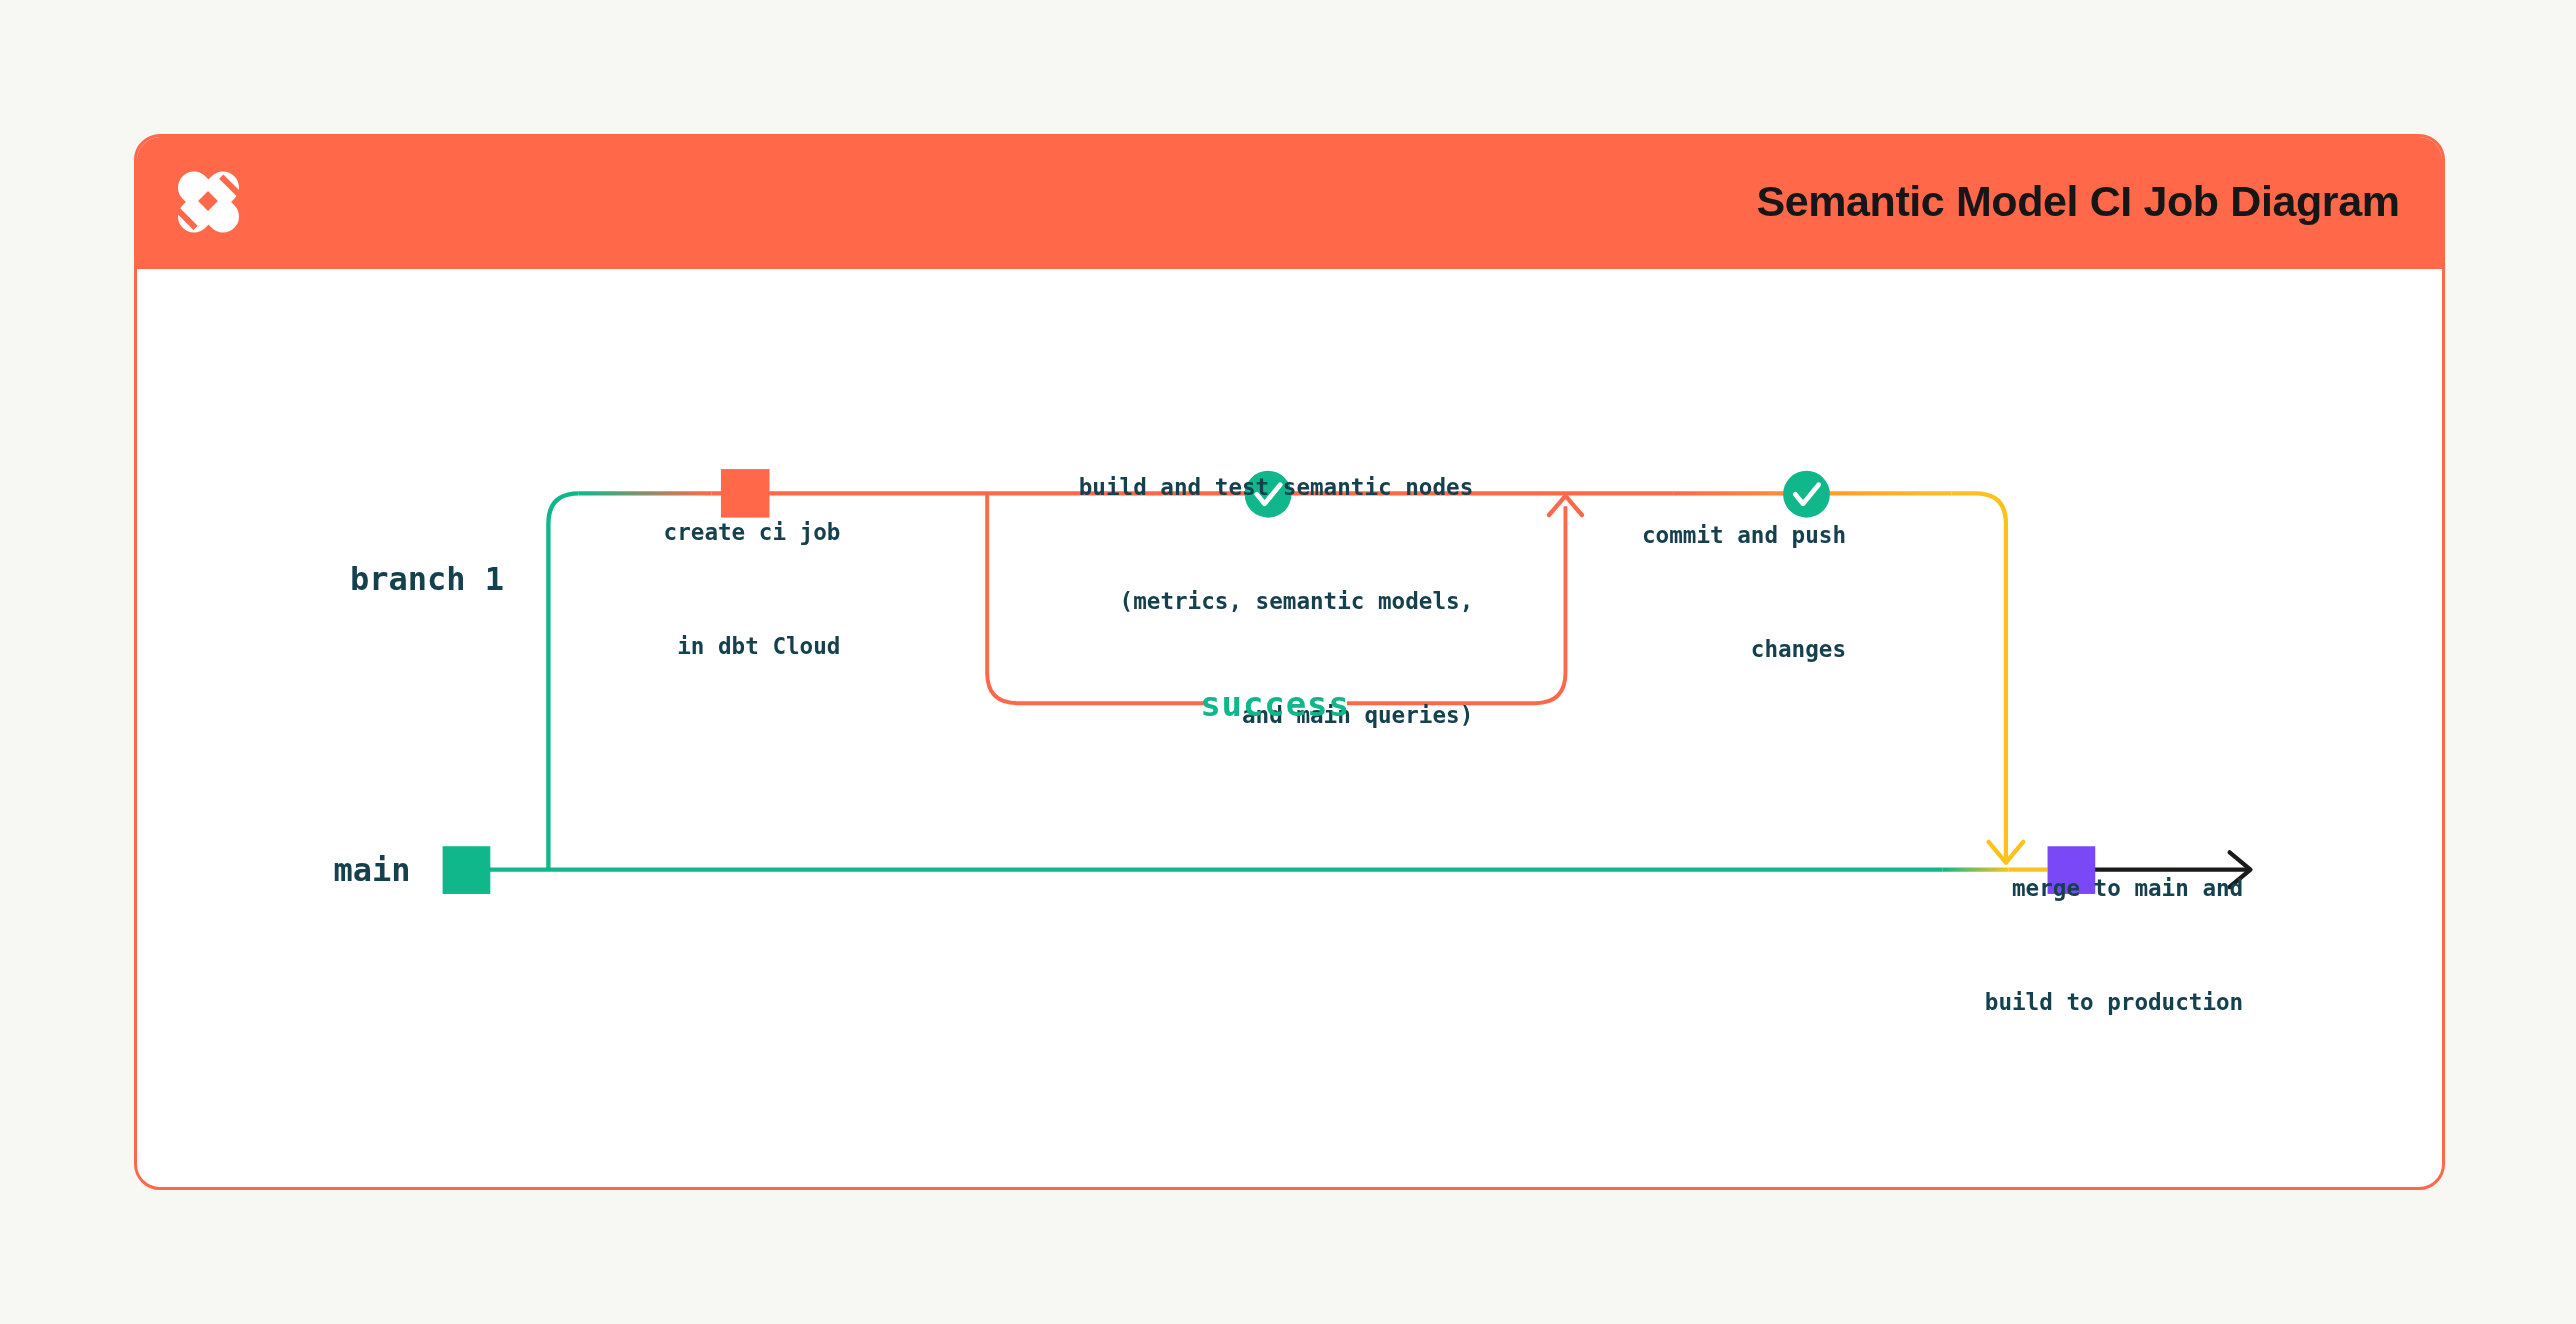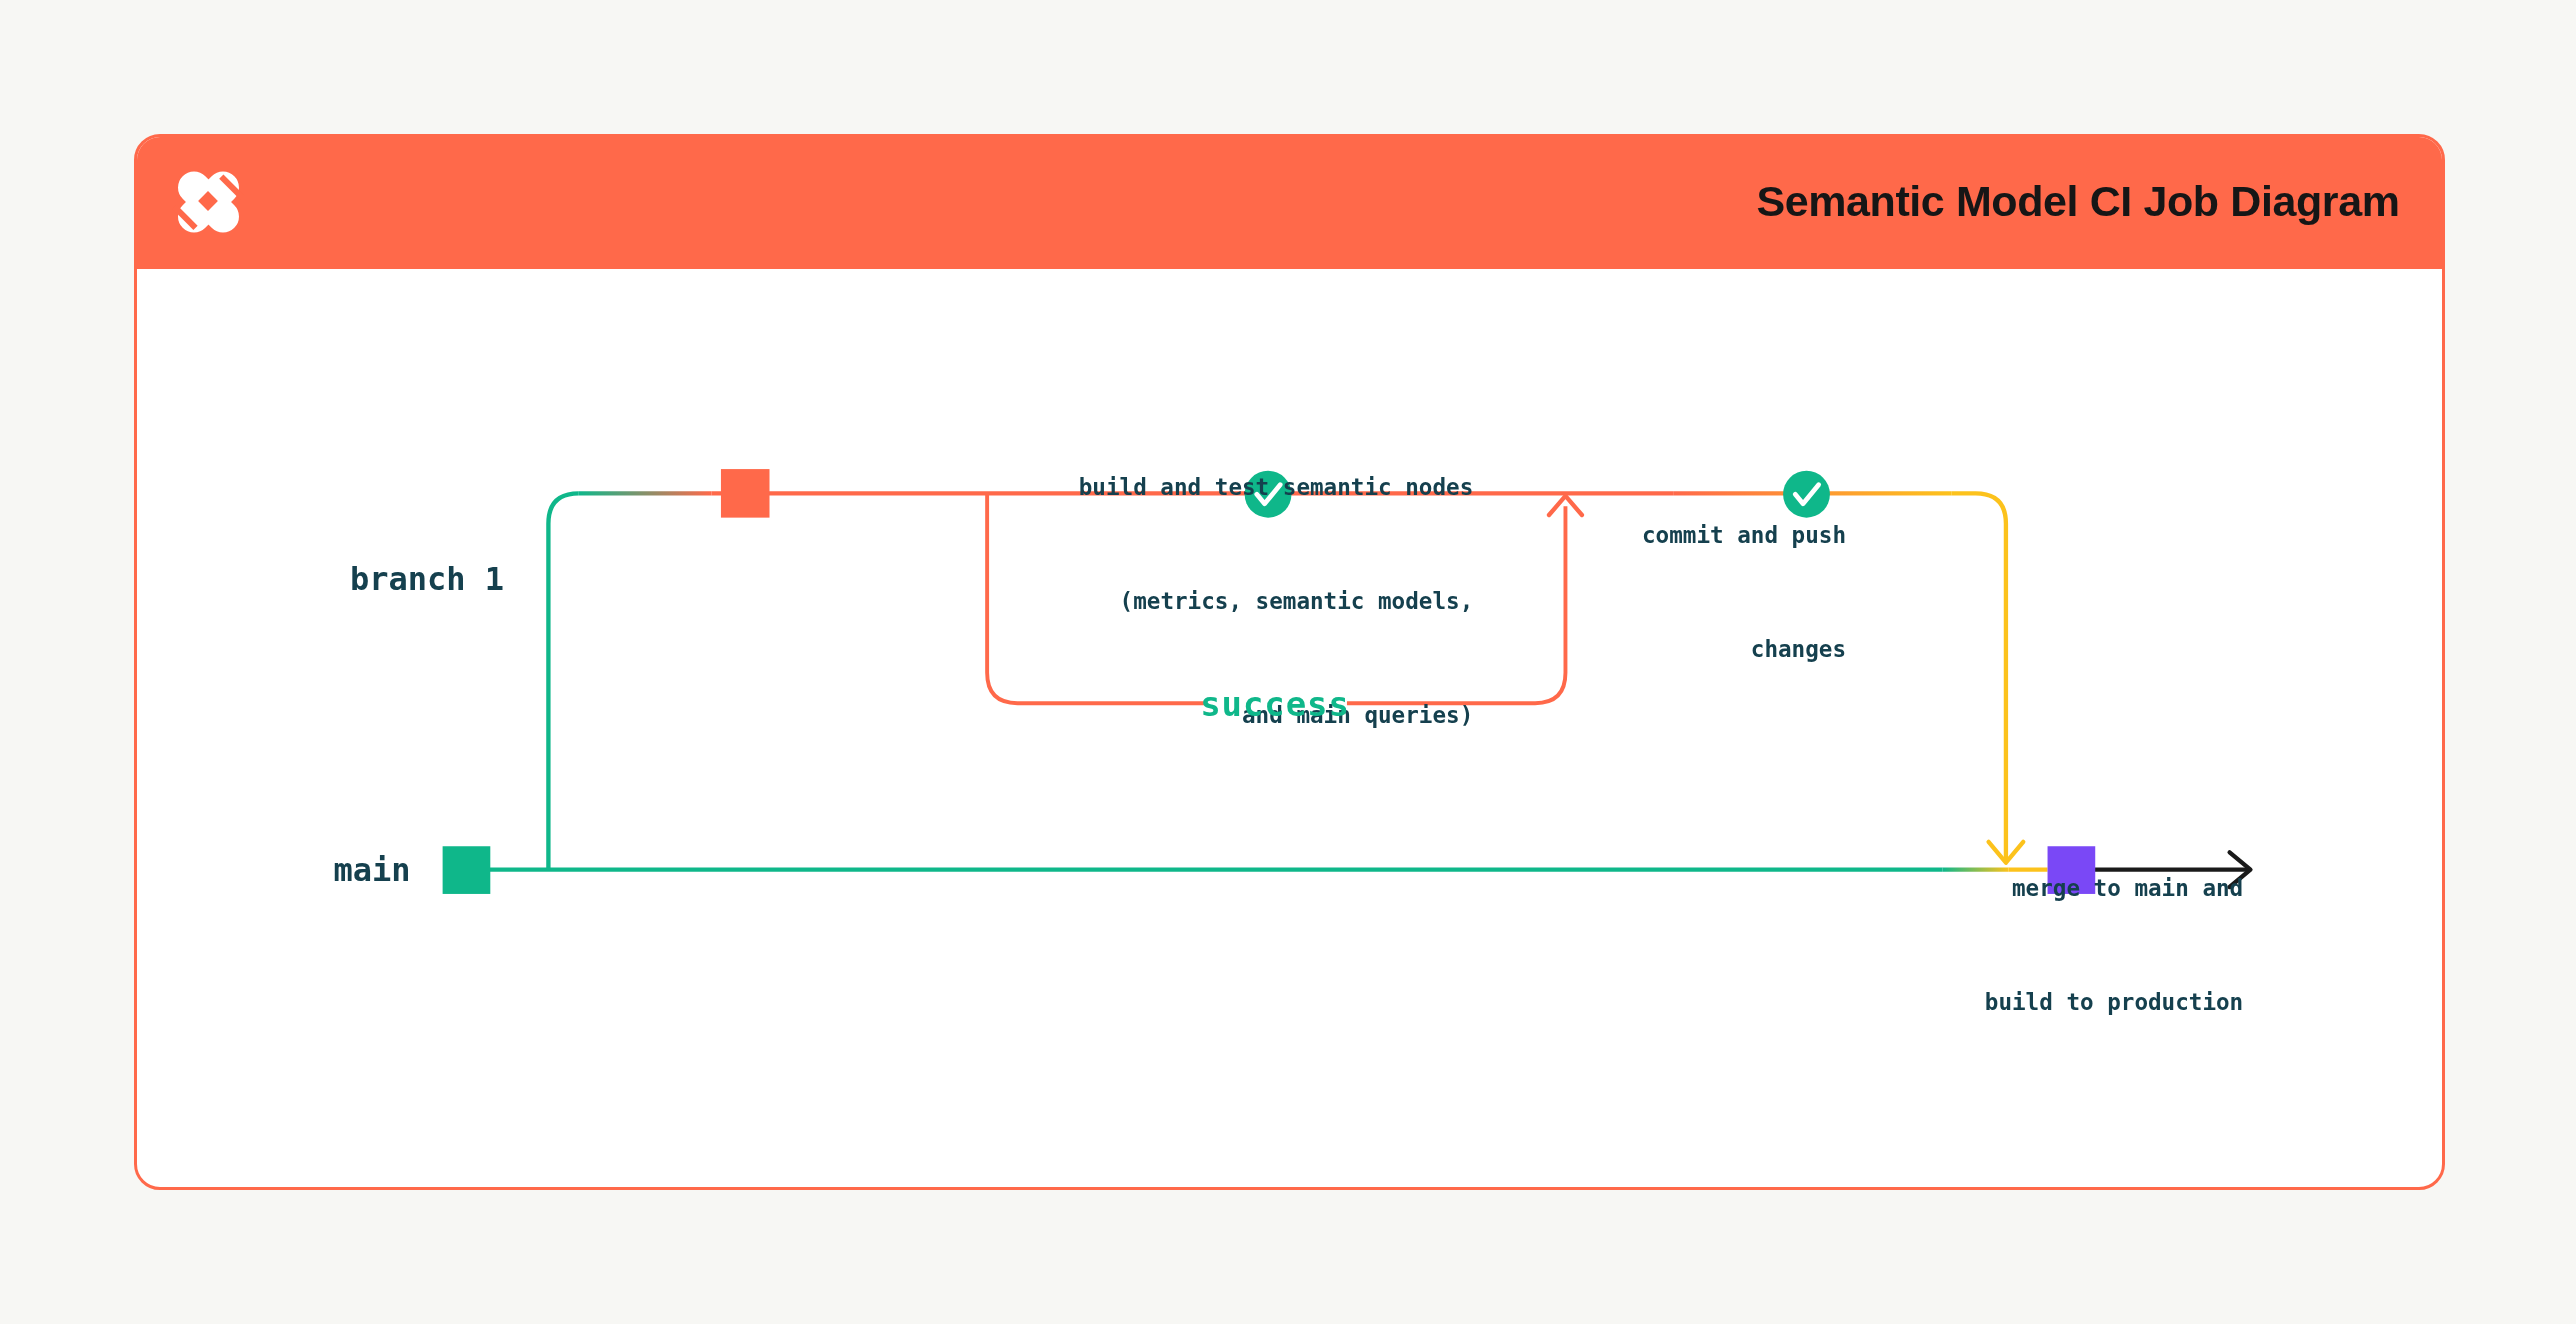--- a/index.html
+++ b/index.html
@@ -126,20 +126,24 @@
     </g>
     <g>
       <circle class="fl-green" cx="2083" cy="570" r="27"></circle>
       <path class="check" d="M 2070 570 L 2079 581 L 2097 559"></path>
     </g>
   </svg>
 
   <div class="lane-label" style="left:427px;top:579px">branch 1</div>
   <div class="lane-label" style="left:372px;top:870px">main</div>
 
+  <div class="caption" style="left:752px;top:589px">
+    <div>create ci job</div>
+    <div>in dbt Cloud</div>
+  </div>
 
   <div class="caption" style="left:1276px;top:601px">
     <div>build and test semantic nodes</div>
     <div>(metrics, semantic models,</div>
     <div>and main queries)</div>
   </div>
 
   <div class="success" style="left:1275px;top:704px">success</div>
 
   <div class="caption" style="left:1744px;top:592px">

